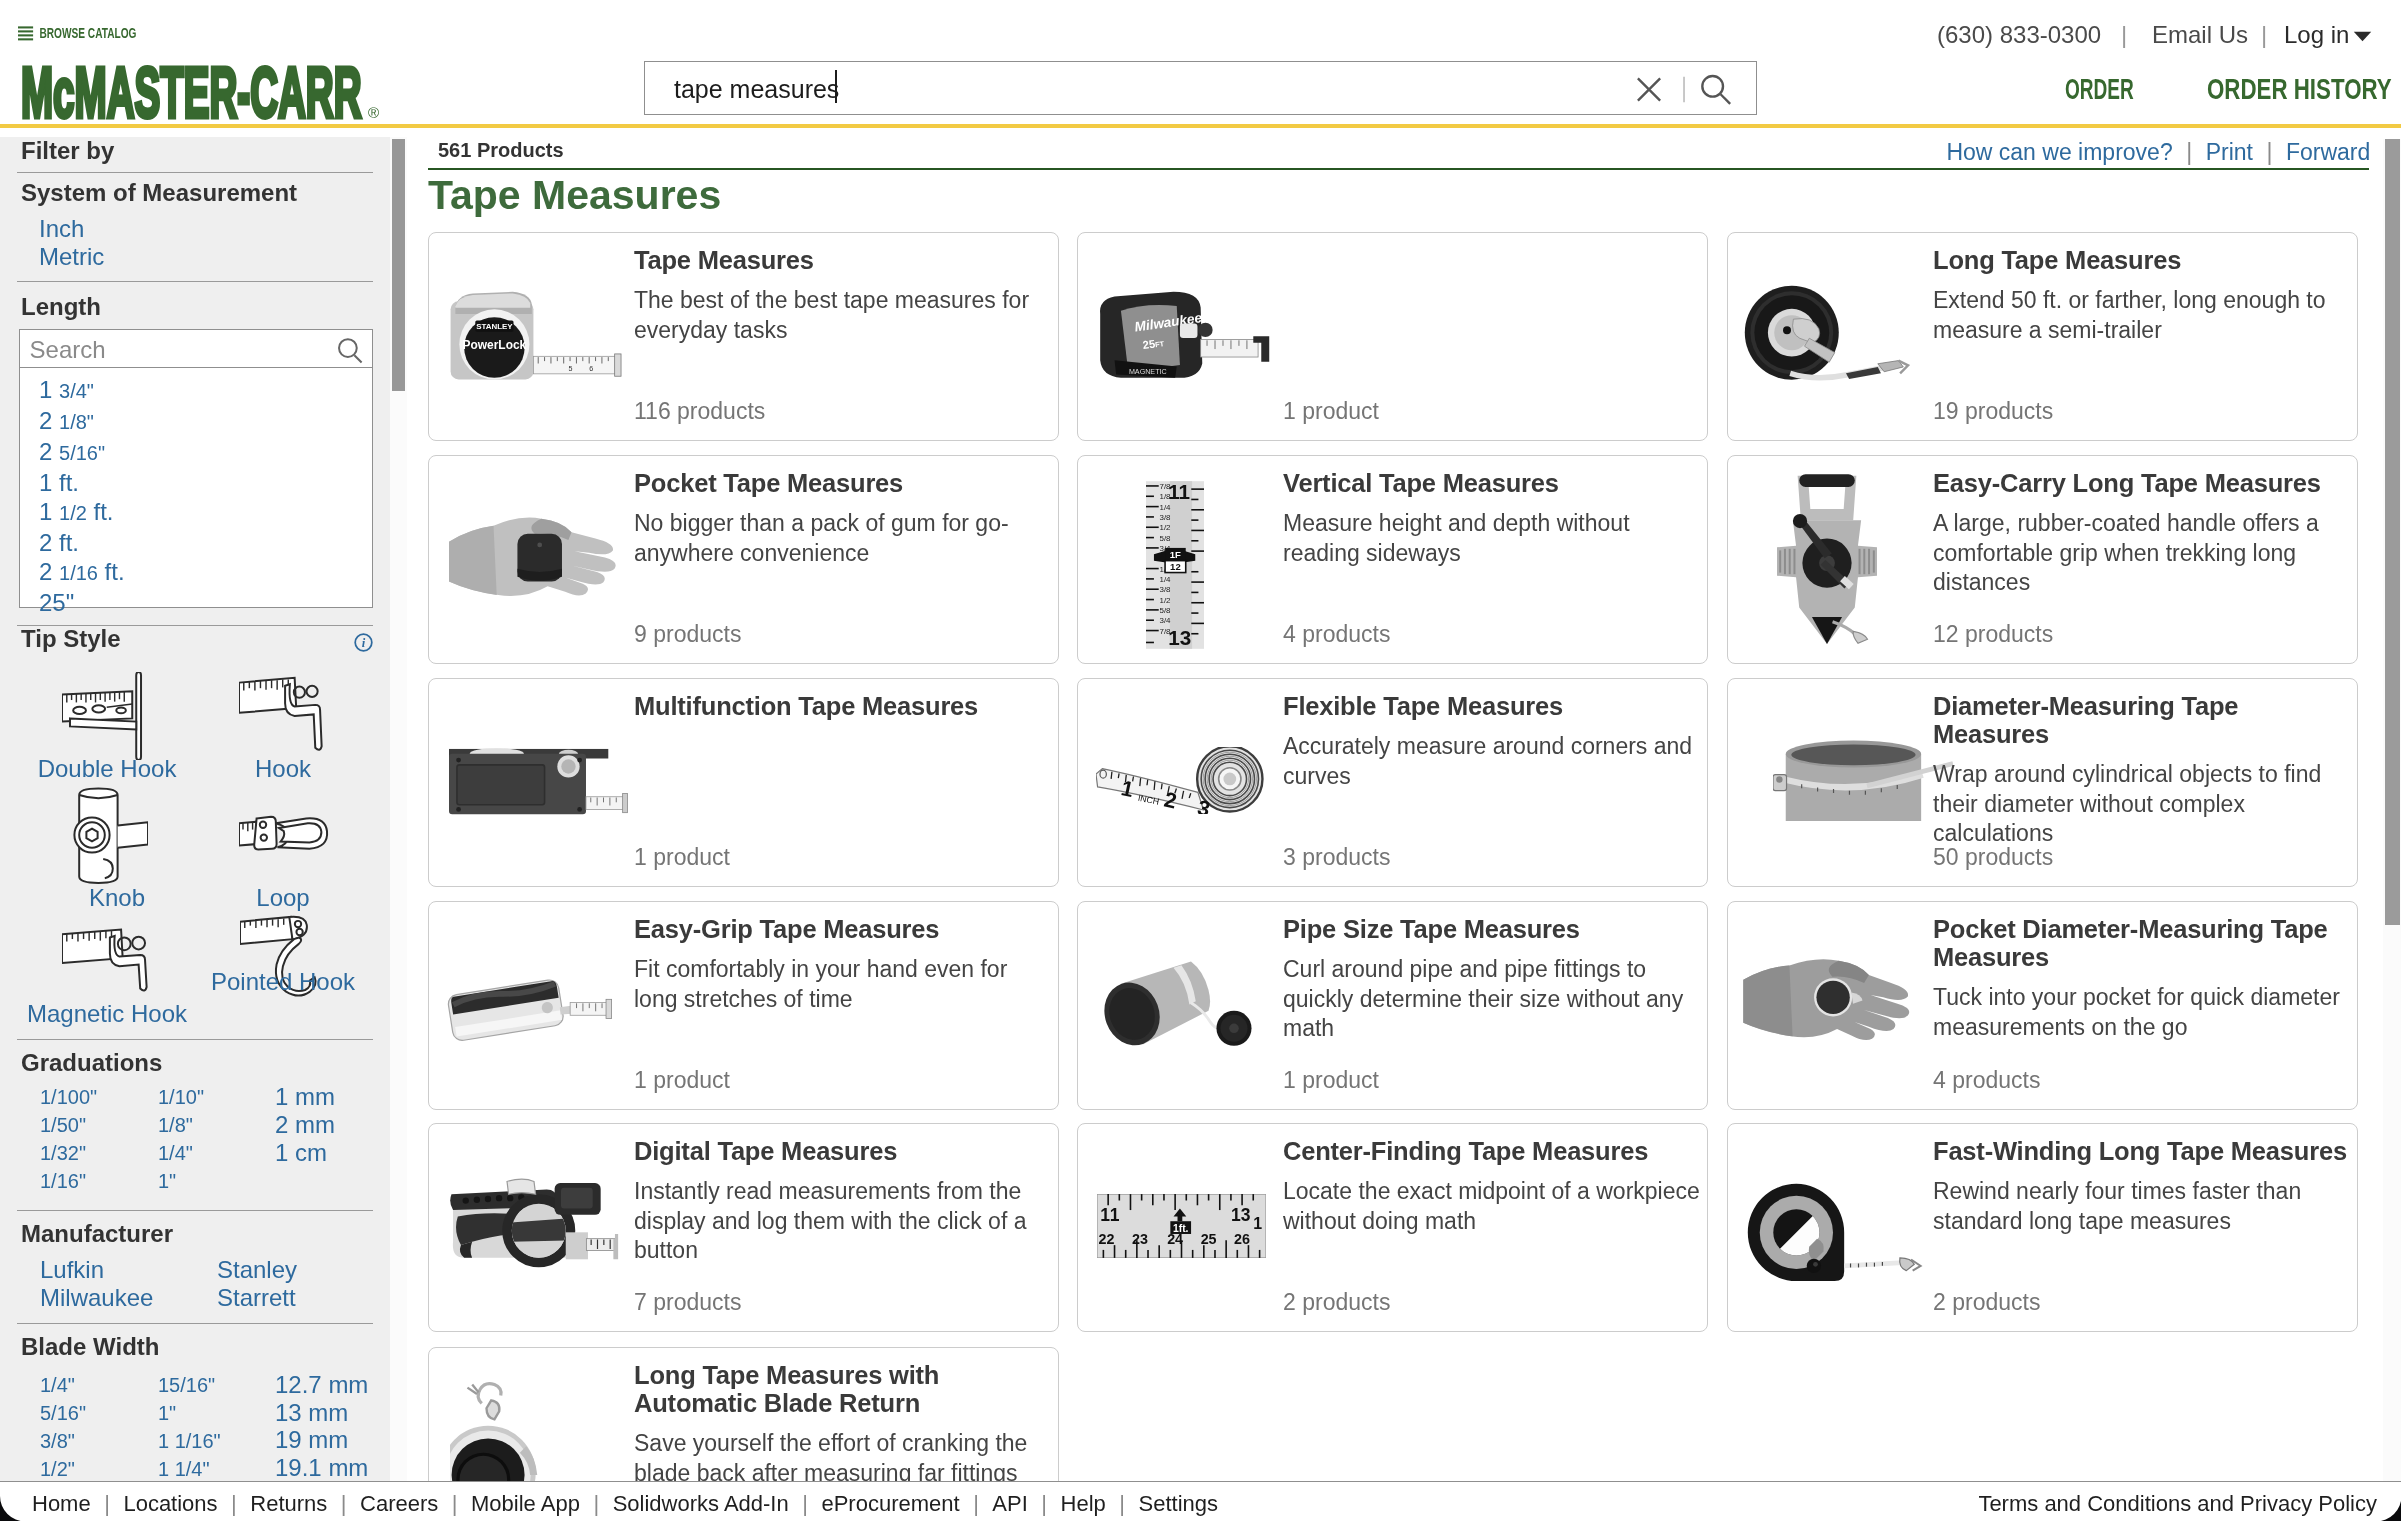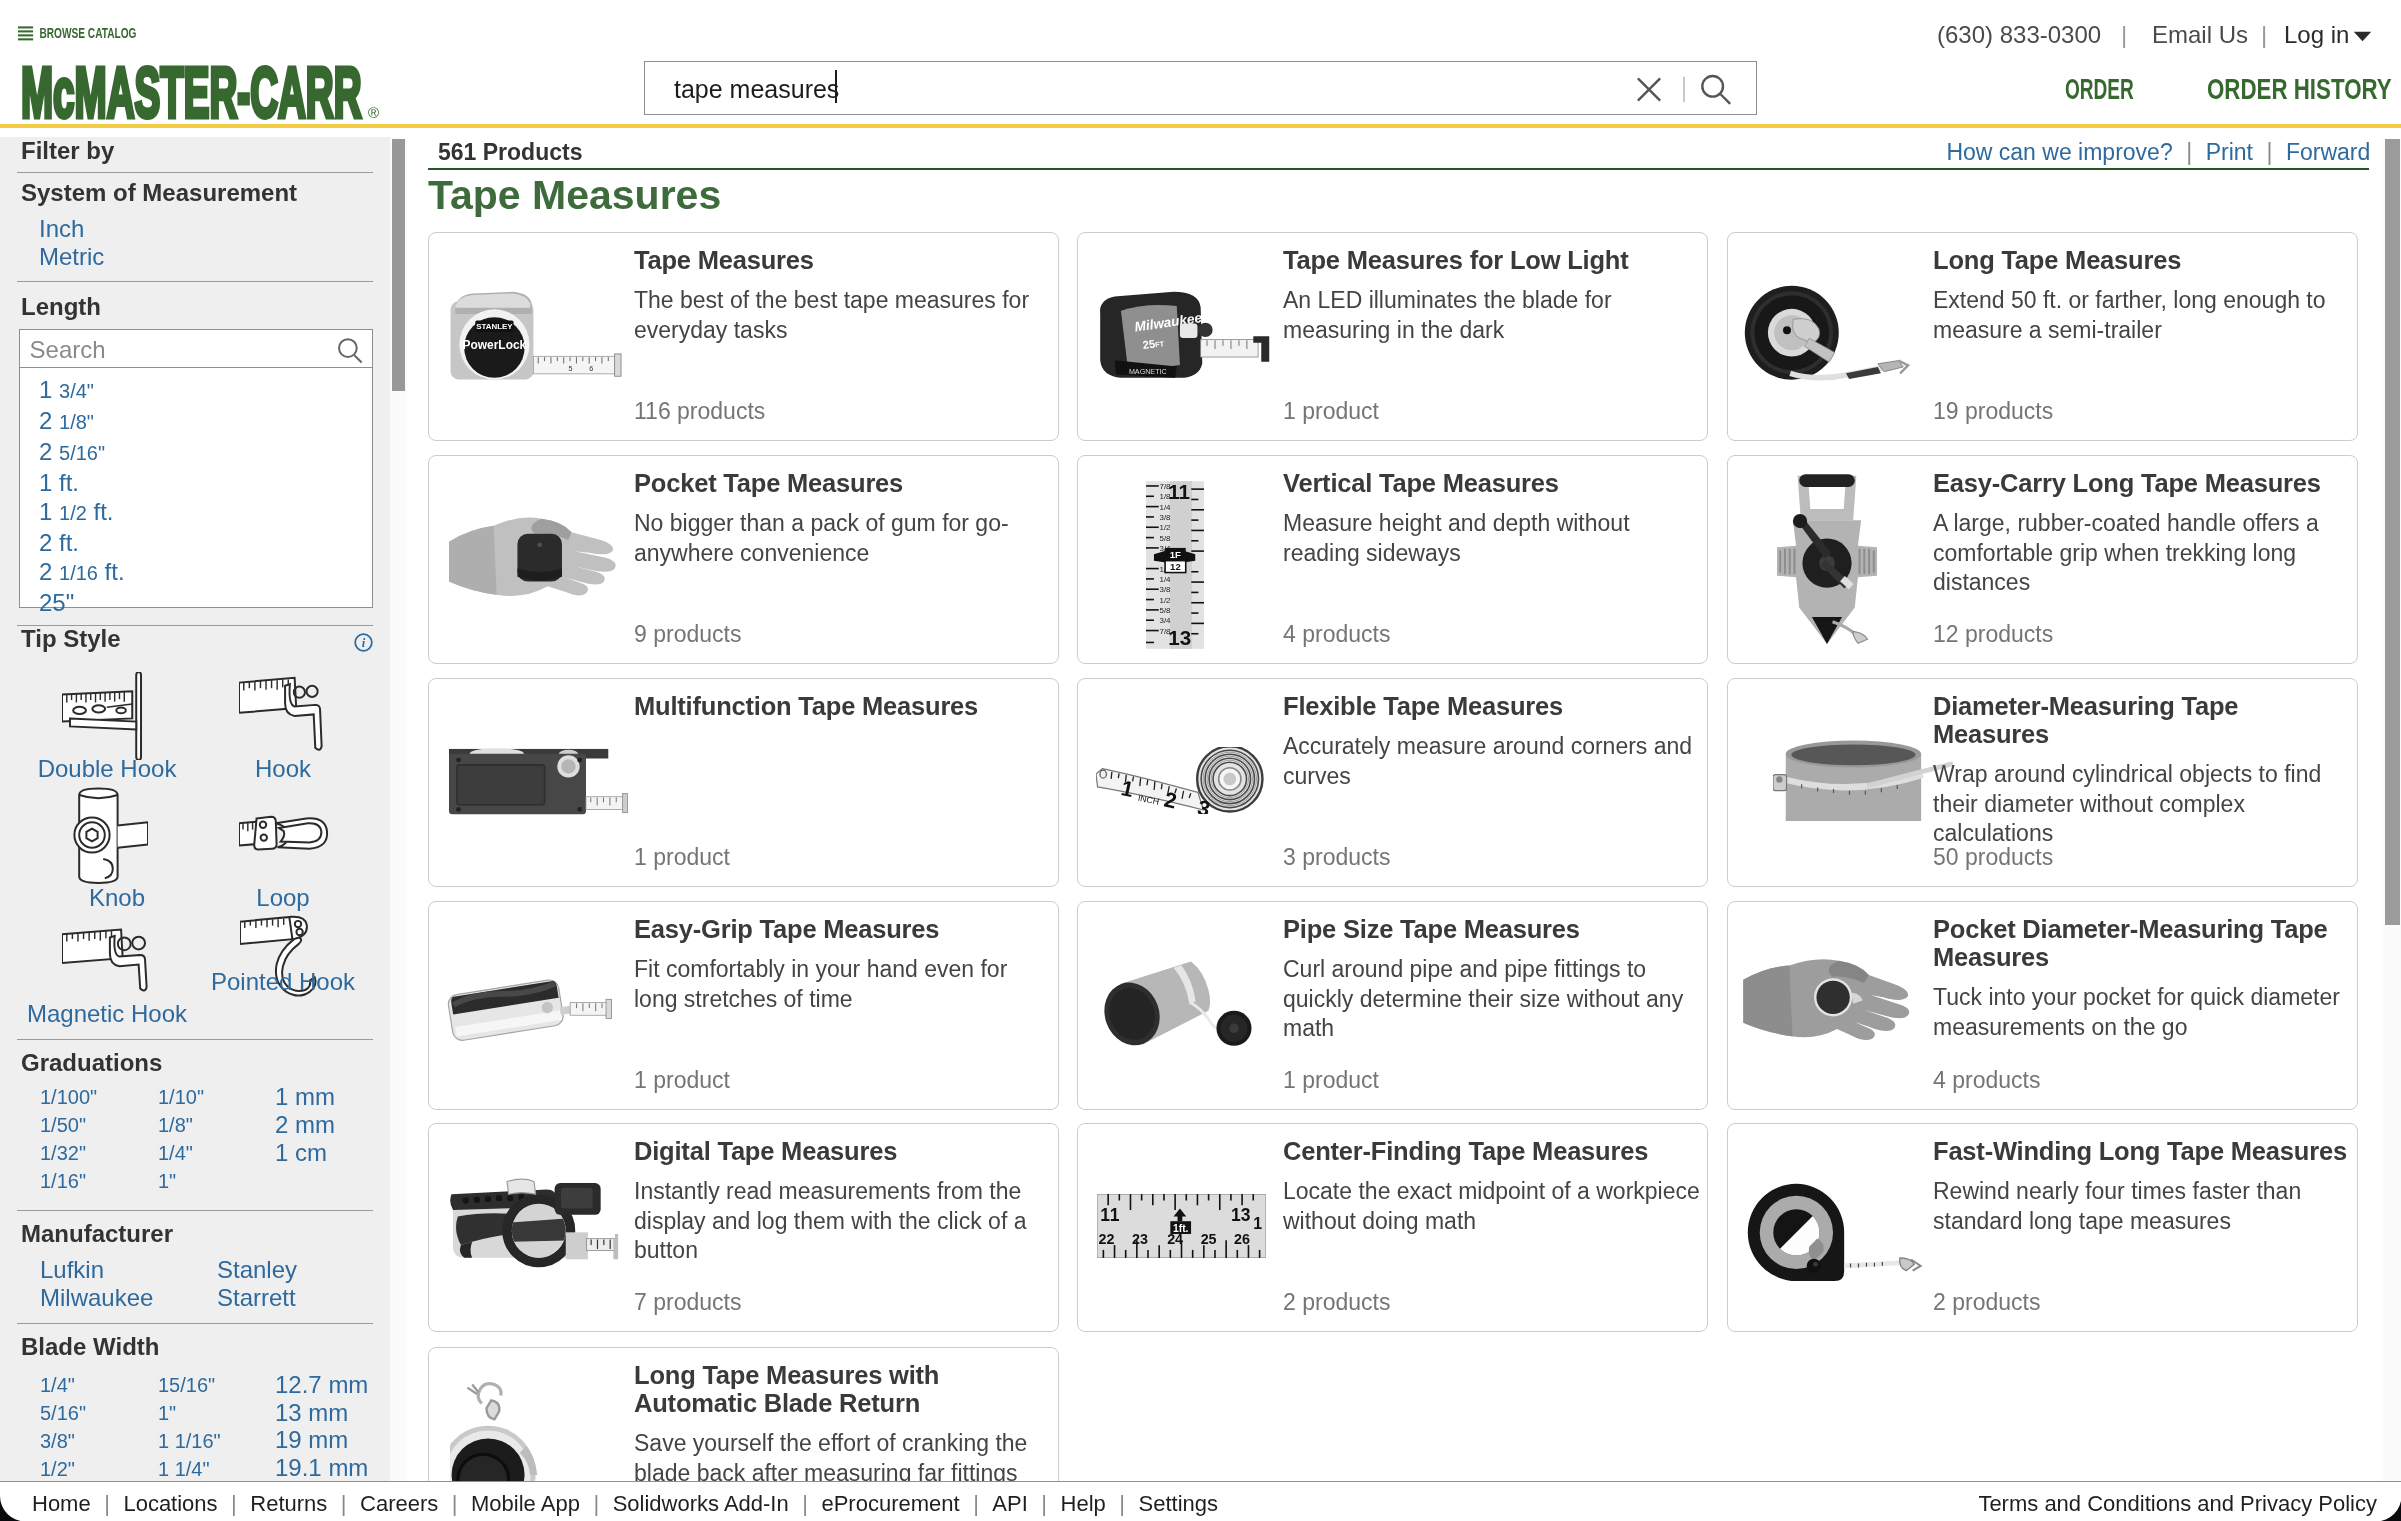--- a/index.html
+++ b/index.html
@@ -276,21 +276,21 @@
   <div class="slink" style="left:275px;top:1323px;">19.1 mm</div>
 </div>
 <div id="sidescroll">
     <div id="sidethumb"></div>
   </div>
 <div id="mainscroll">
     <div id="mainthumb"></div>
   </div>
 
 <div id="main">
-  <div style="position:absolute;left:31px;top:8px;font-size:23px;font-weight:bold;color:#333;">561 Products</div>
+  <div style="position:absolute;left:31px;top:8px;font-size:20px;font-weight:bold;color:#333;">561 Products</div>
   <div style="position:absolute;left:21px;top:37px;width:1941px;border-top:2.4px solid #275623;"></div>
   <div style="position:absolute;right:12.7px;top:8px;font-size:23px;">
     <a class="blue">How can we improve?</a><span class="fsep">|</span><a class="blue">Print</a><span class="fsep">|</span><a class="blue">Forward</a>
   </div>
   <div style="position:absolute;left:21px;top:41px;font-size:41px;font-weight:bold;color:#3e6b3c;">Tape Measures</div>
 </div>
 
 <div id="cards">
 
 <div class="card" style="left:428px;top:232px;">
@@ -343,24 +343,20 @@
     <g stroke="#555" stroke-width="1">
           <line x1="138" y1="63" x2="138" y2="70"></line>
           <line x1="148" y1="63" x2="148" y2="74"></line>
           <line x1="158" y1="63" x2="158" y2="70"></line>
           <line x1="168" y1="63" x2="168" y2="74"></line>
           <line x1="178" y1="63" x2="178" y2="70"></line>
           <line x1="188" y1="63" x2="188" y2="74"></line>
         </g>
     <path d="M196 58 L216 58 L216 90 L206 90 L206 66 L196 66 Z" fill="#2a2a2a"></path>
   </svg>
-  <div class="txt">
-        <h3>Tape Measures for Low Light</h3>
-        <p>An LED illuminates the blade for measuring in the dark</p>
-      </div>
   <div class="np">1 product</div>
 </div>
 
 <div class="card" style="left:1727px;top:232px;">
   <svg class="cimg" style="left:16px;top:51px;" width="180" height="99" viewBox="0 0 226 124">
     <circle cx="60" cy="61" r="59" fill="#1e1e1e"></circle>
     <circle cx="60" cy="61" r="52" fill="#2e2e2e"></circle>
     <circle cx="60" cy="61" r="47" fill="#181818"></circle>
     <circle cx="60" cy="61" r="30" fill="#dadada"></circle>
     <circle cx="60" cy="61" r="22" fill="#c0c0c0"></circle>

